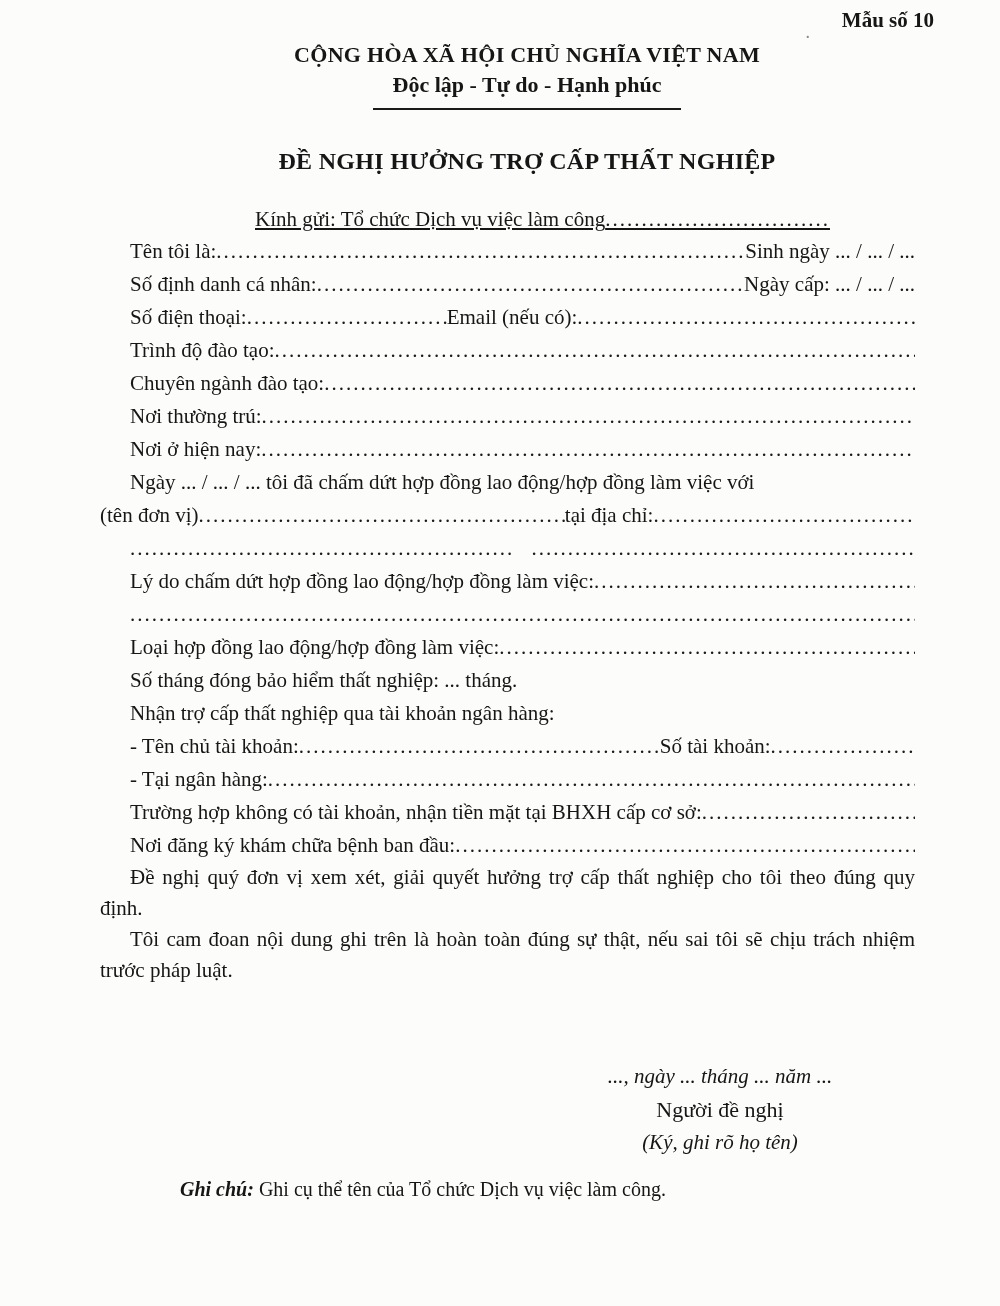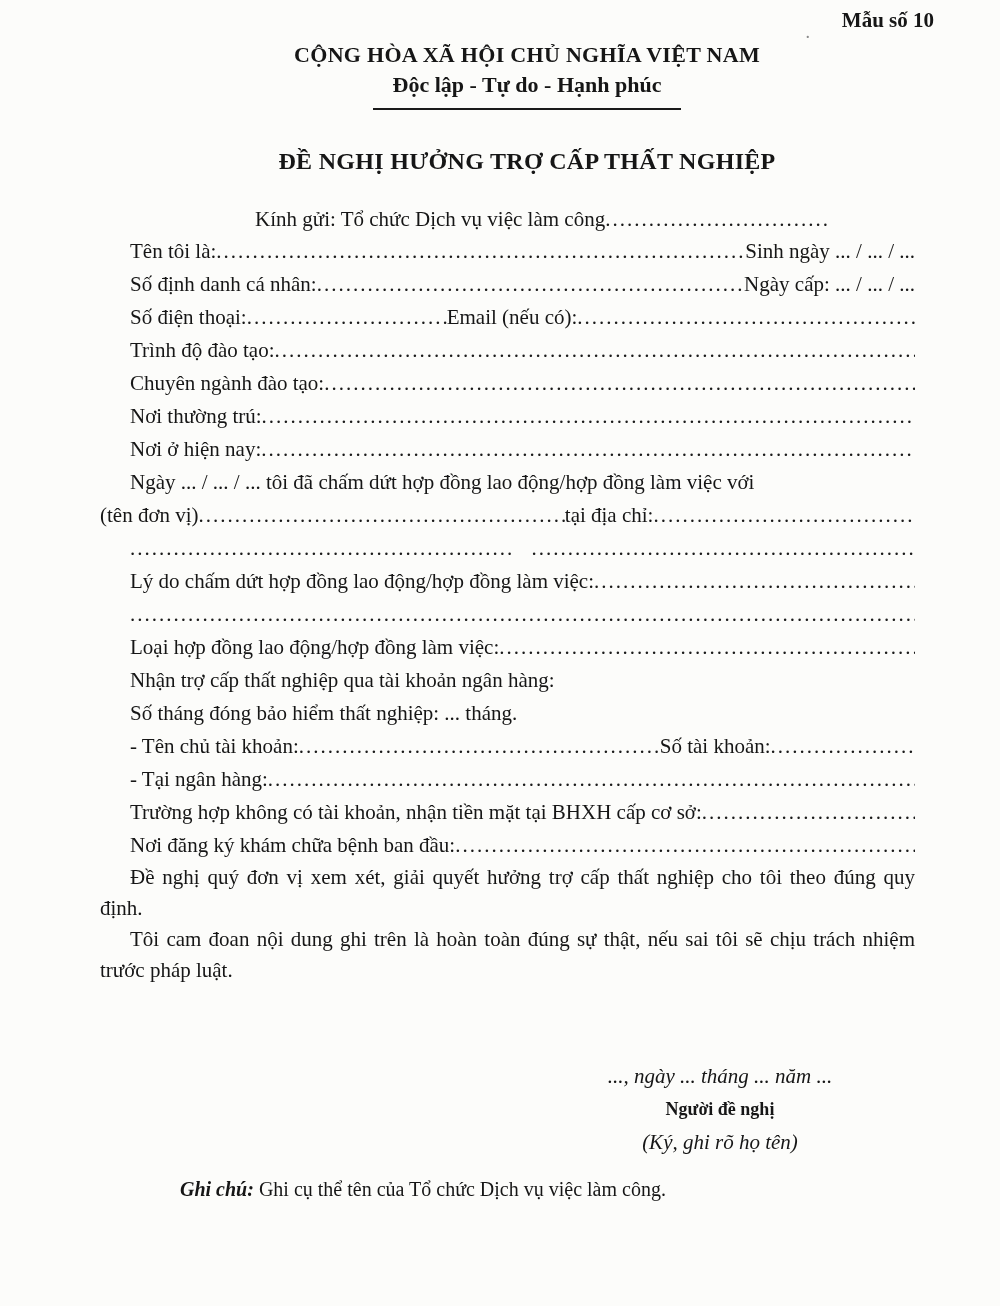--- a/index.html
+++ b/index.html
@@ -18,21 +18,21 @@
   .nat-title{font-weight:bold;font-size:22px;letter-spacing:.3px;}
   .nat-motto{font-weight:bold;font-size:22px;margin-top:4px;}
   .rule{width:308px;border-top:2px solid #1a1a1a;margin:10px auto 0 auto;}
   .doc-title{
     position:relative;left:27px;text-align:center;
     font-weight:bold;font-size:24px;margin:38px 0 0 0;letter-spacing:.3px;
   }
   .content{margin:0 85px 0 100px;}
   .salutation{
     display:flex;align-items:center;margin-top:28px;
-    padding-left:155px;padding-right:85px;line-height:32px;
+    padding-left:155px;padding-right:85px;line-height:32px;text-decoration:underline;
   }
   .form-lines{}
   .fline{
     display:flex;align-items:baseline;line-height:33px;height:33px;
     white-space:nowrap;
   }
   .fline.indent{padding-left:30px;}
   .seg{flex:0 0 auto;}
   .dots{
     flex:1 1 0;min-width:0;overflow:hidden;white-space:nowrap;
@@ -42,21 +42,21 @@
   .gap{flex:0 0 auto;display:inline-block;}
   .para{
     display:block;height:auto;white-space:normal;line-height:31px;
     text-align:justify;text-indent:30px;
   }
   .closing{
     position:absolute;top:1060px;left:555px;width:330px;
     text-align:center;line-height:33px;
   }
   .closing .date{font-style:italic;font-size:21px;}
-  .closing .signer{font-weight:bold;font-size:18px;}
+  .closing .signer{font-weight:normal;font-size:22px;}
   .closing .instr{font-style:italic;font-size:21px;}
   .footnote{
     position:absolute;top:1178px;left:180px;font-size:20px;
   }
   .footnote .lbl{font-weight:bold;font-style:italic;}
 </style>
 </head>
 <body>
 
 <div class="page">
@@ -130,24 +130,24 @@
           <span class="dots" style="flex-grow: 1;">............................................................................................................................................................................................................................................................................................................</span>
         </div>
         <div class="fline indent">
           <span class="dots" style="flex-grow: 1;">............................................................................................................................................................................................................................................................................................................</span>
         </div>
         <div class="fline indent">
           <span class="seg">Loại hợp đồng lao động/hợp đồng làm việc:</span>
           <span class="dots" style="flex-grow: 1;">............................................................................................................................................................................................................................................................................................................</span>
         </div>
         <div class="fline indent">
-          <span class="seg">Nhận trợ cấp thất nghiệp qua tài khoản ngân hàng:</span>
+          <span class="seg">Số tháng đóng bảo hiểm thất nghiệp: ... tháng.</span>
         </div>
         <div class="fline indent">
-          <span class="seg">Số tháng đóng bảo hiểm thất nghiệp: ... tháng.</span>
+          <span class="seg">Nhận trợ cấp thất nghiệp qua tài khoản ngân hàng:</span>
         </div>
         <div class="fline indent">
           <span class="seg">- Tên chủ tài khoản:</span>
           <span class="dots" style="flex-grow: 2.5;">............................................................................................................................................................................................................................................................................................................</span>
           <span class="seg"> Số tài khoản:</span>
           <span class="dots" style="flex-grow: 1;">............................................................................................................................................................................................................................................................................................................</span>
         </div>
         <div class="fline indent">
           <span class="seg">- Tại ngân hàng:</span>
           <span class="dots" style="flex-grow: 1;">............................................................................................................................................................................................................................................................................................................</span>

